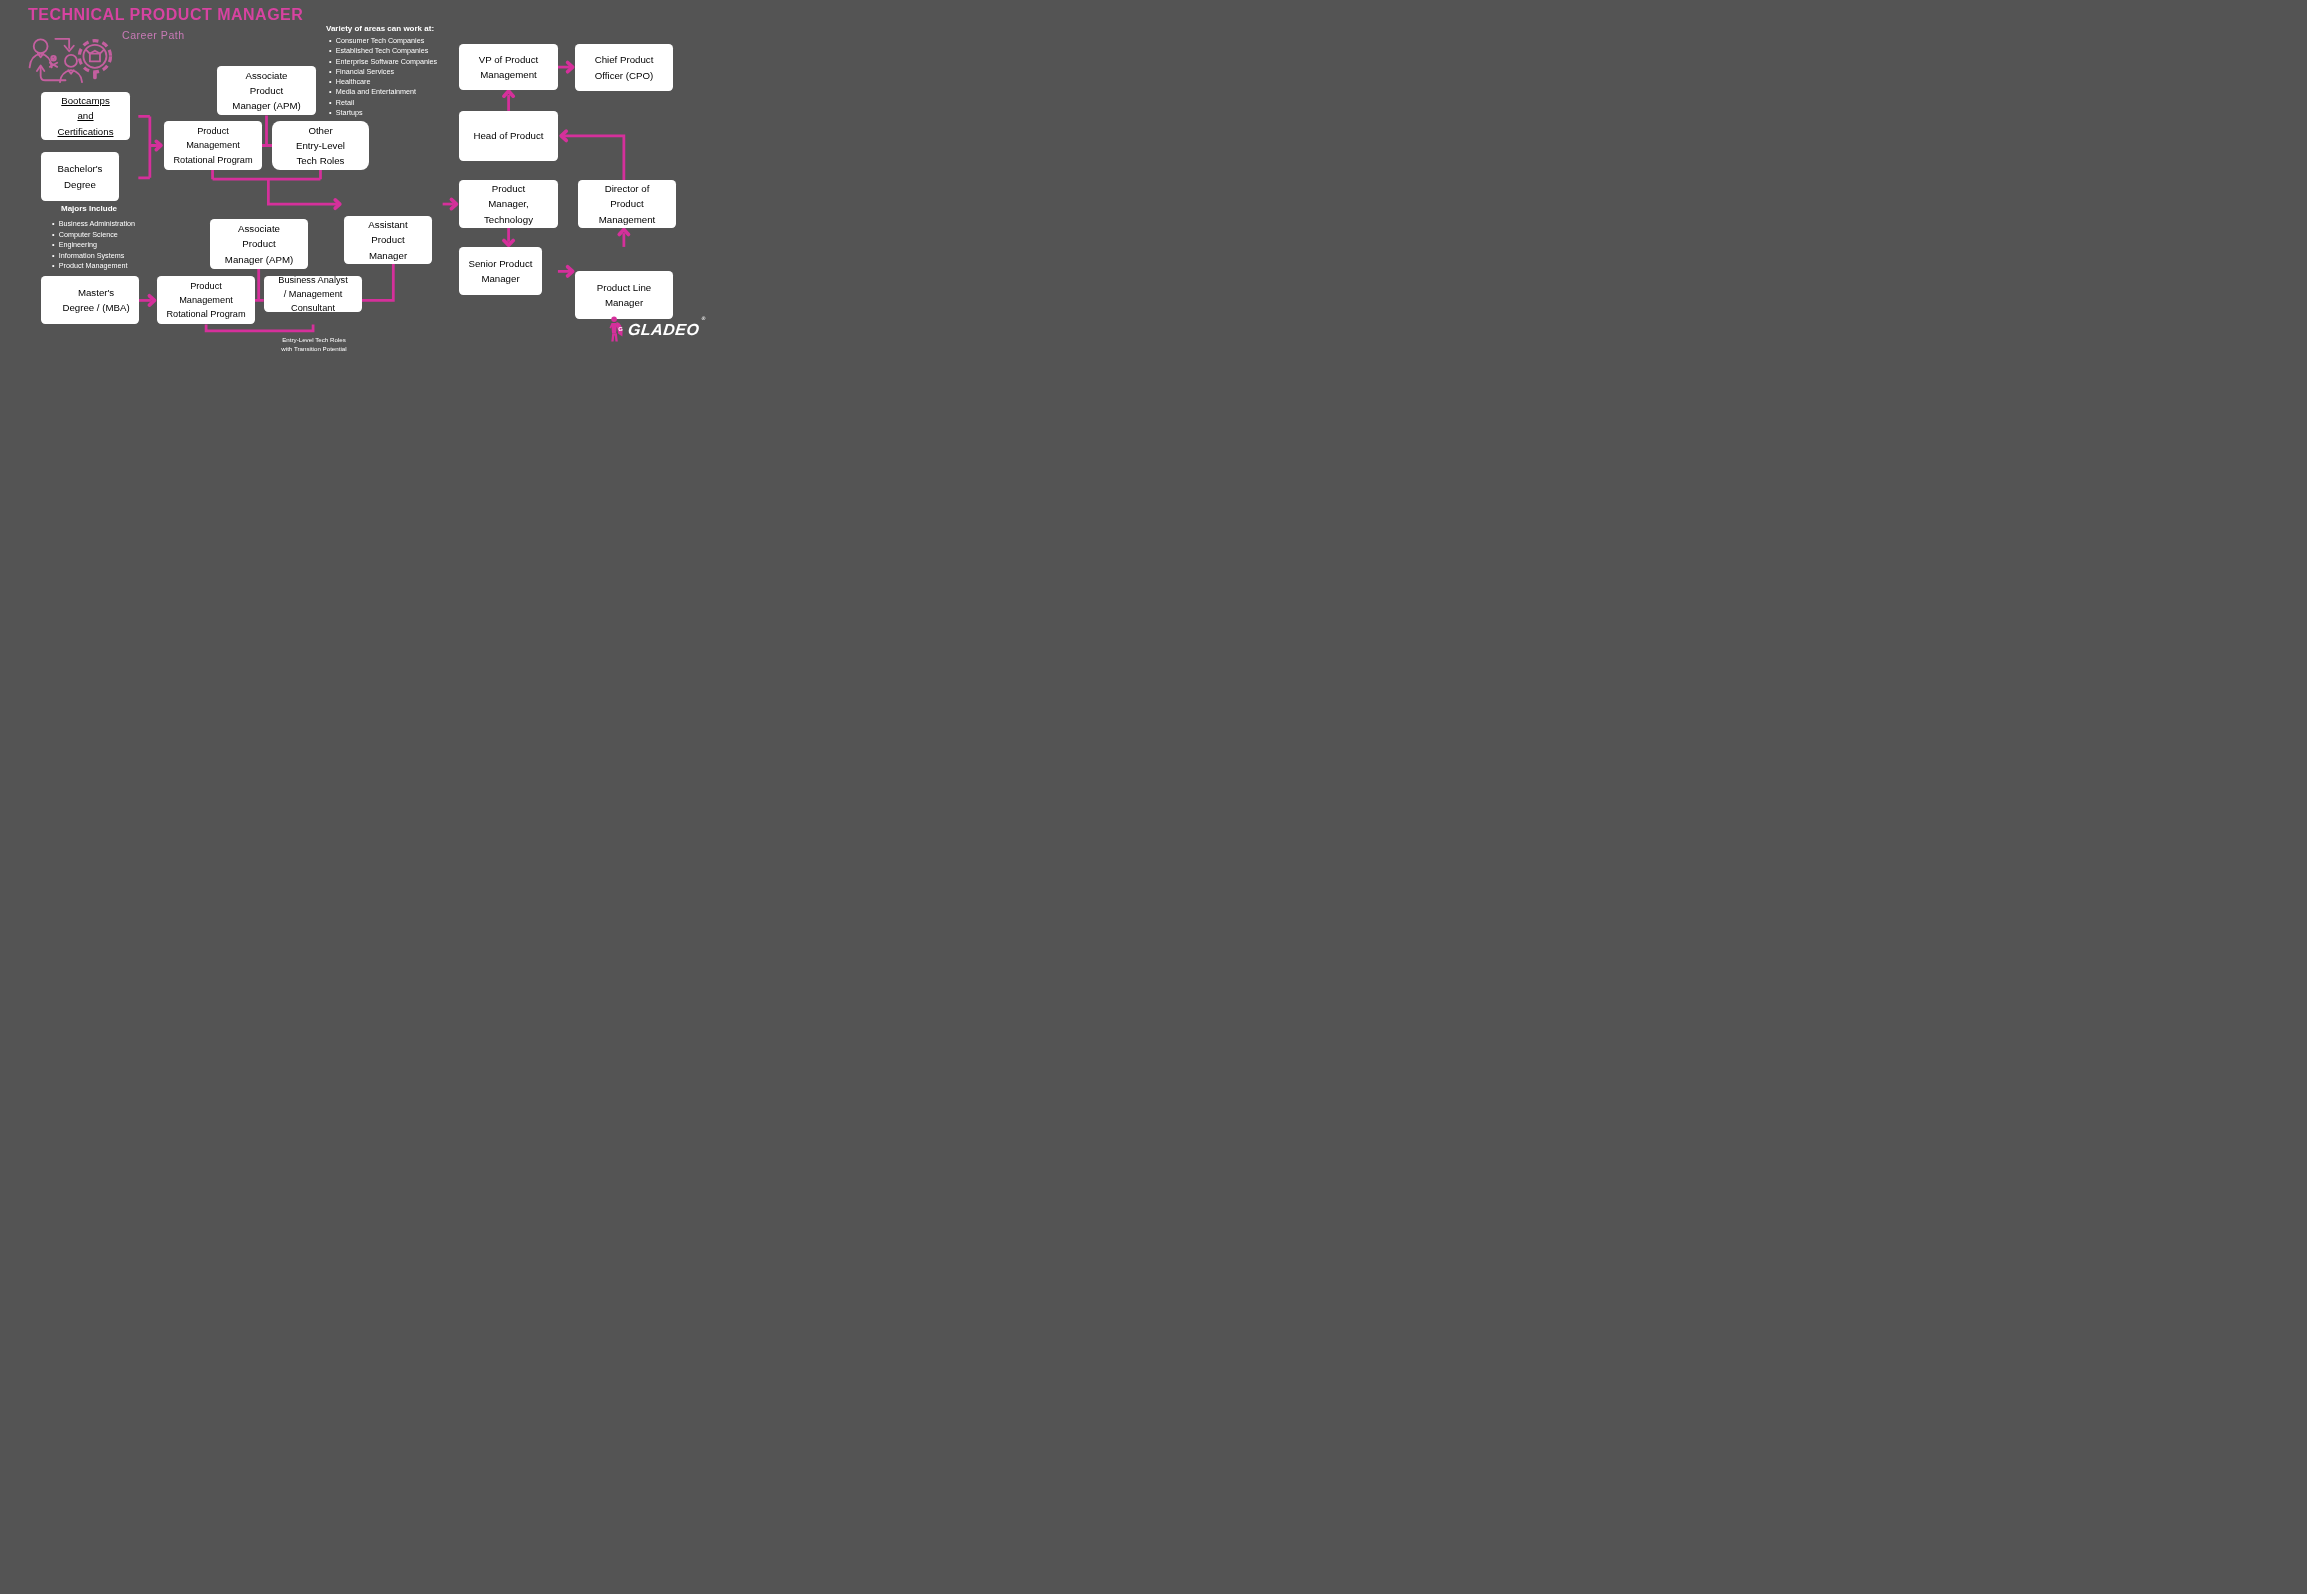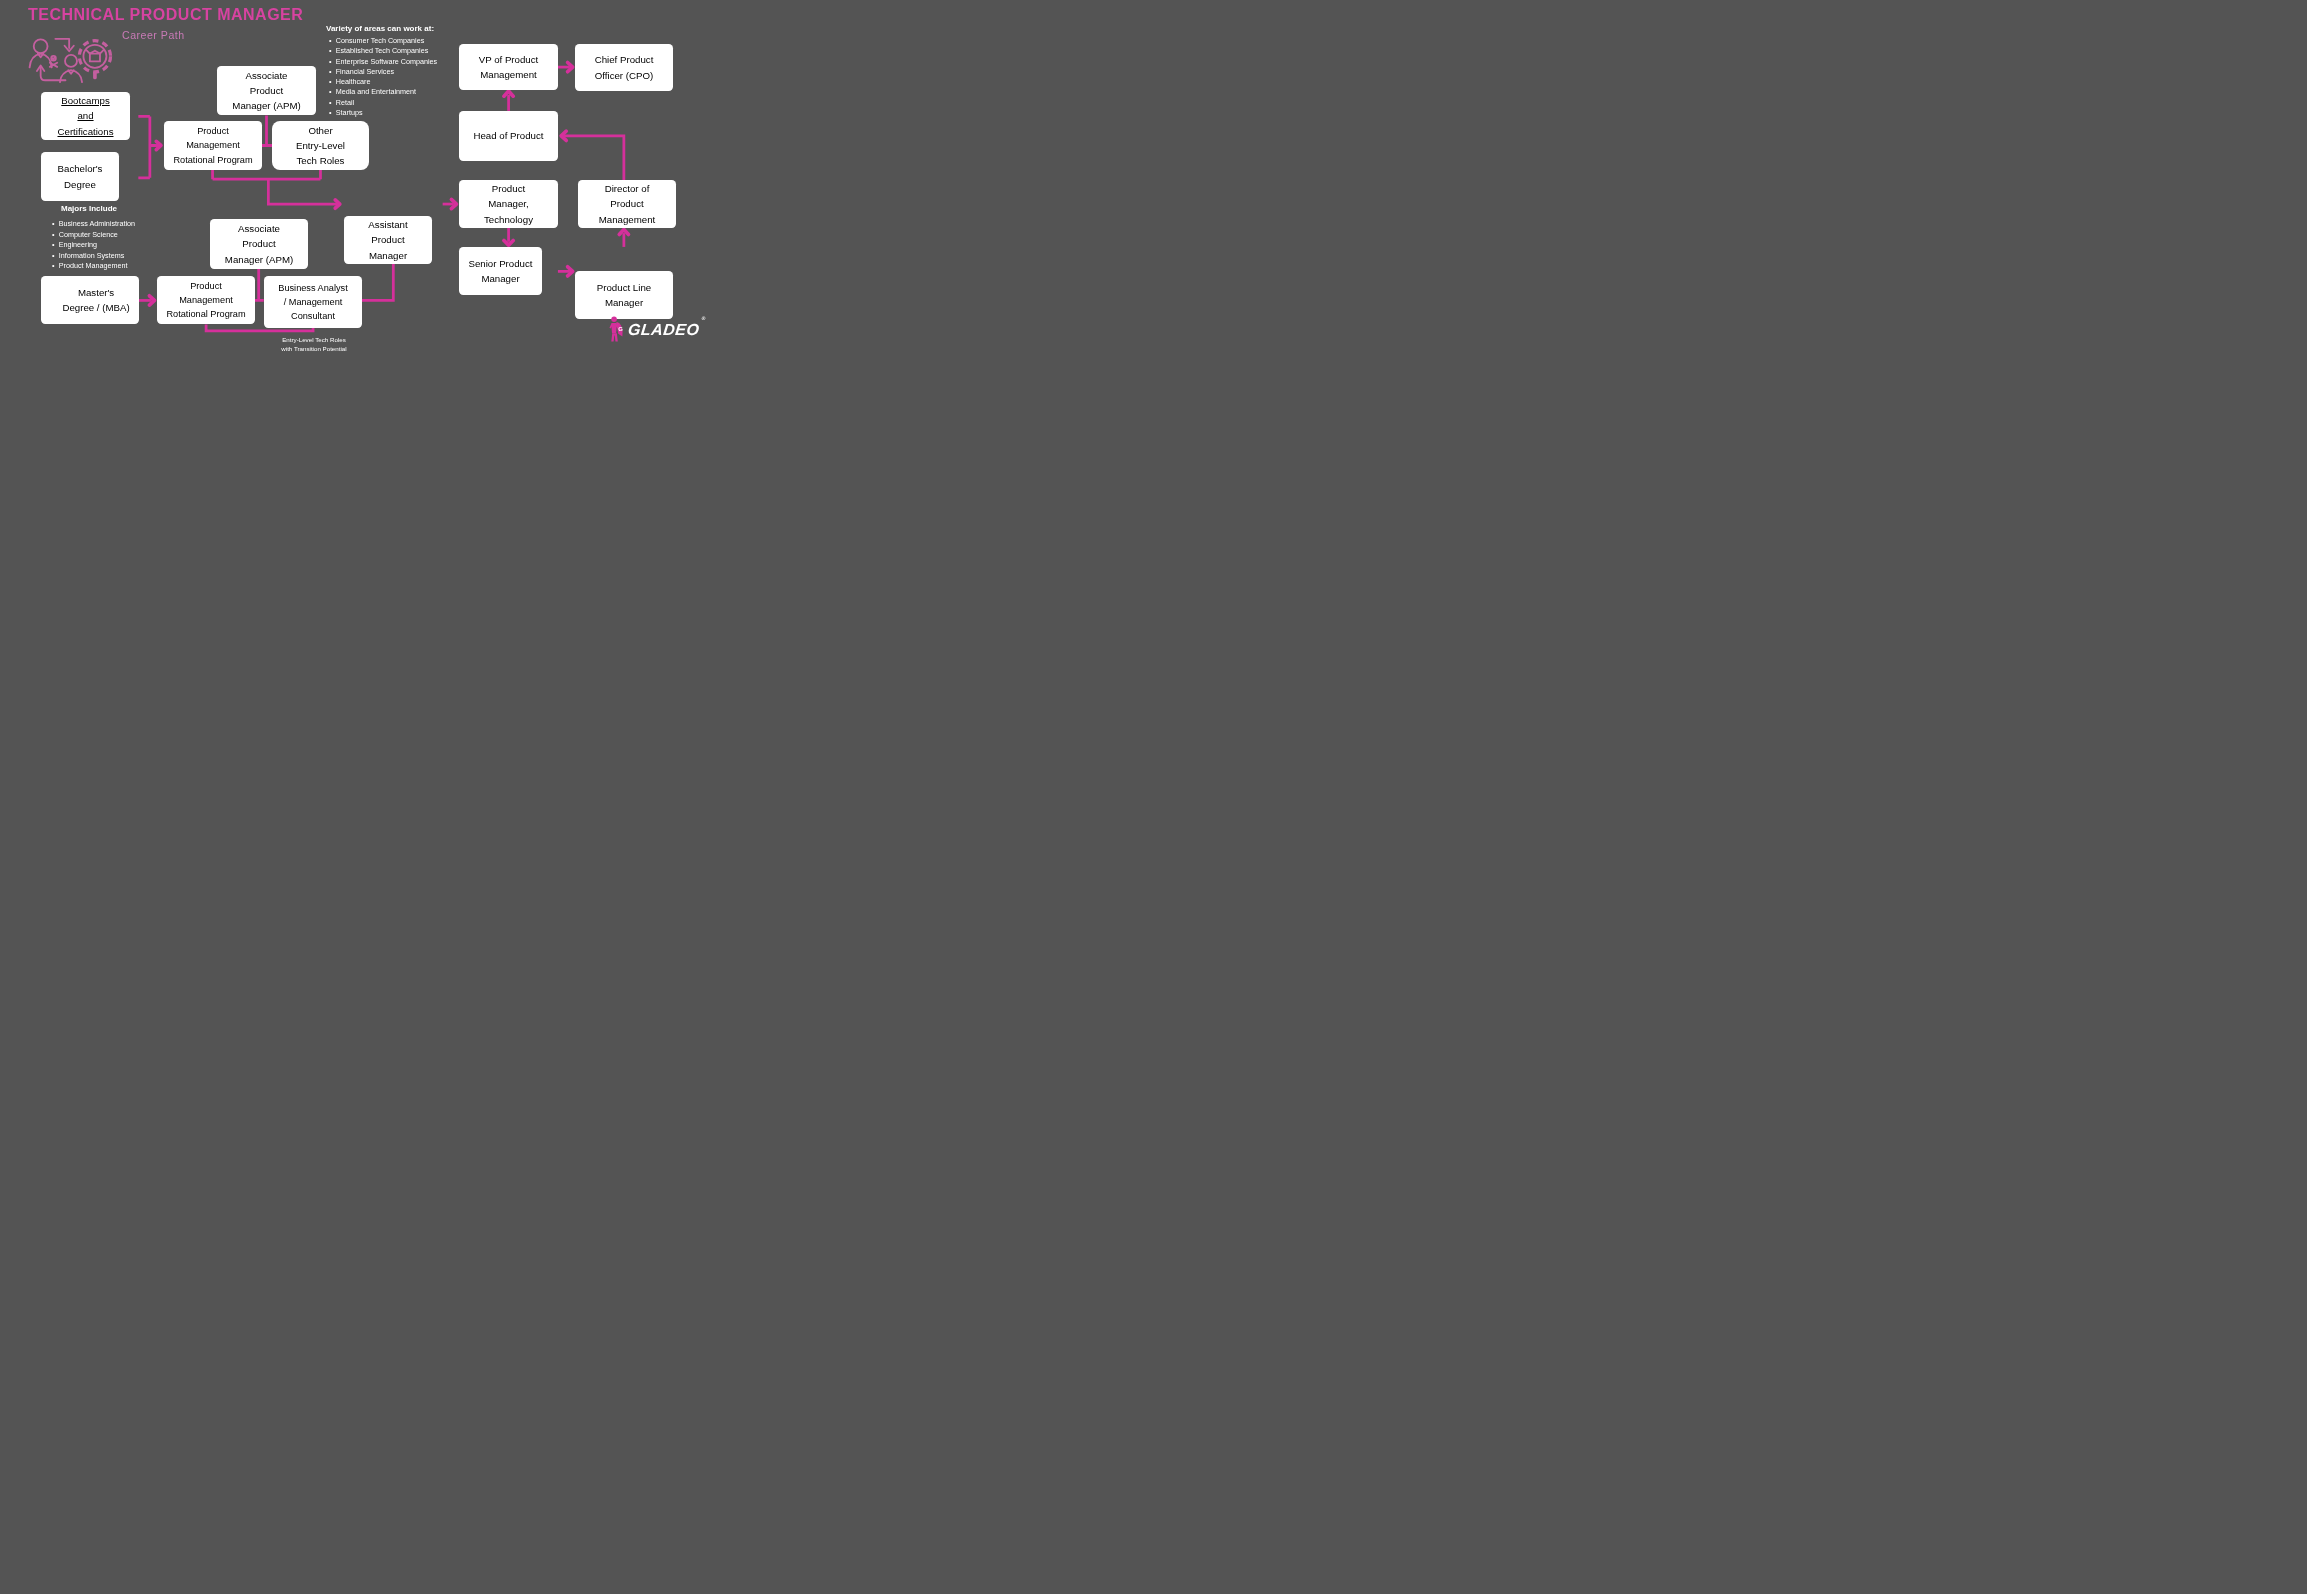--- a/index.html
+++ b/index.html
@@ -190,21 +190,21 @@
 <div class="abs node" style="left:459px;top:111px;width:99px;height:50px;">Head of Product</div>
 <div class="abs node" style="left:459px;top:247px;width:83px;height:48px;">Senior Product
 Manager</div>
 <div class="abs node" style="left:575px;top:247px;width:98px;height:48px;margin-top:24px;">Product Line
 Manager</div>
 <div class="abs node" style="left:41px;top:276px;width:98px;height:48px;padding-left:13px;">Master's
 Degree / (MBA)</div>
 <div class="abs node small" style="left:157px;top:276px;width:98px;height:48px;">Product
 Management
 Rotational Program</div>
-<div class="abs node small" style="left:264px;top:276px;width:98px;height:52px;">Business Analyst
+<div class="abs node small" style="left:264px;top:276px;width:98px;height:36px;">Business Analyst
 / Management
 Consultant</div>
 <div class="abs node" style="left:210px;top:219px;width:98px;height:50px;">Associate
 Product
 Manager (APM)</div>
 
 <div class="abs caption">Entry-Level Tech Roles
 with Transition Potential</div>
 
 <div class="abs logo">

